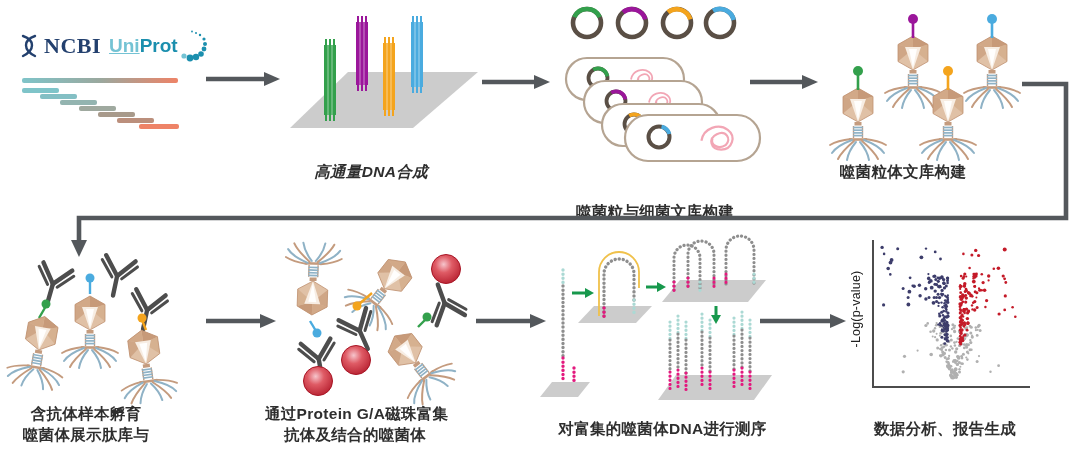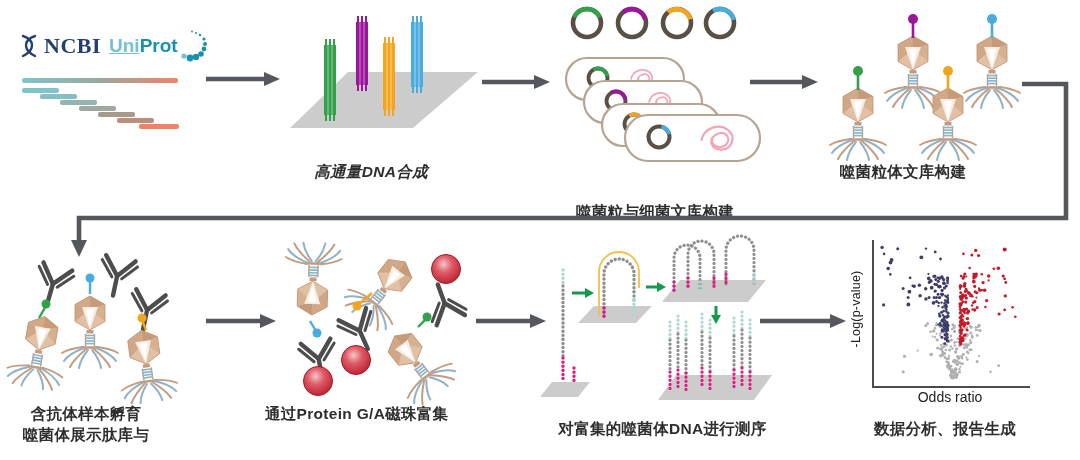--- a/index.html
+++ b/index.html
@@ -273,20 +273,21 @@
       <use href="#bead" transform="translate(76,117)"></use>
       <use href="#bead" transform="translate(166,26)"></use>
       <use href="#ab" transform="translate(144,38) rotate(160 22 26)"></use>
       <line x1="146" y1="76" x2="138" y2="84" style="stroke:var(--green)" stroke-width="2.4"></line>
         <circle cx="147" cy="74" r="4.5" style="fill:var(--green)"></circle>
       <use href="#phage" transform="translate(108,82) rotate(-38 27 37)"></use>
     </g>
   </svg>
   <div class="cap" style="left:265px;top:404px;width:180px;text-align:center;">
     <span>通过Protein G/A磁珠富集</span>
+      <span>抗体及结合的噬菌体</span>
   </div>
 
   <svg class="abs" style="left:538px;top:230px" width="290" height="175">
     <polygon class="plate" points="14,152 52,152 40,167 2,167"></polygon>
     <g stroke-width="3.4">
       <line class="bead-line s-cyan" x1="25" y1="40" x2="25" y2="56"></line>
       <line class="bead-line s-gray" x1="25" y1="56" x2="25" y2="128"></line>
       <line class="bead-line s-pink" x1="25" y1="128" x2="25" y2="152"></line>
       <line class="bead-line s-pink" x1="36" y1="138" x2="36" y2="152"></line>
     </g>
@@ -821,21 +822,20 @@
         <circle cx="124.4" cy="28.2" r="1.8" fill="#c41a28"></circle>
         <circle cx="130.7" cy="69.9" r="1.4" fill="#c41a28"></circle>
         <circle cx="138.6" cy="67.3" r="1.3" fill="#c41a28"></circle>
         <circle cx="119.8" cy="28.7" r="1.3" fill="#c41a28"></circle>
         <circle cx="103.1" cy="67.4" r="1.5" fill="#c41a28"></circle>
         <circle cx="129.2" cy="36.0" r="1.6" fill="#c41a28"></circle>
         <circle cx="114.7" cy="36.0" r="1.7" fill="#c41a28"></circle>
       </svg>
   </div>
   <div class="vlabel">-Log(p-value)</div>
-  <div class="xlabel">Odds ratio</div>
   <div class="cap" style="left:850px;top:419px;width:190px;">
     <span>数据分析、报告生成</span>
   </div>
 
   <svg class="abs" style="left:206px;top:71px" width="74" height="16">
     <line class="main-line" x1="0" y1="8" x2="60" y2="8"></line>
       <polygon class="main-head" points="58,1 74,8 58,15"></polygon>
     </svg>
   <svg class="abs" style="left:482px;top:74px" width="68" height="16">
     <line class="main-line" x1="0" y1="8" x2="54" y2="8"></line>

